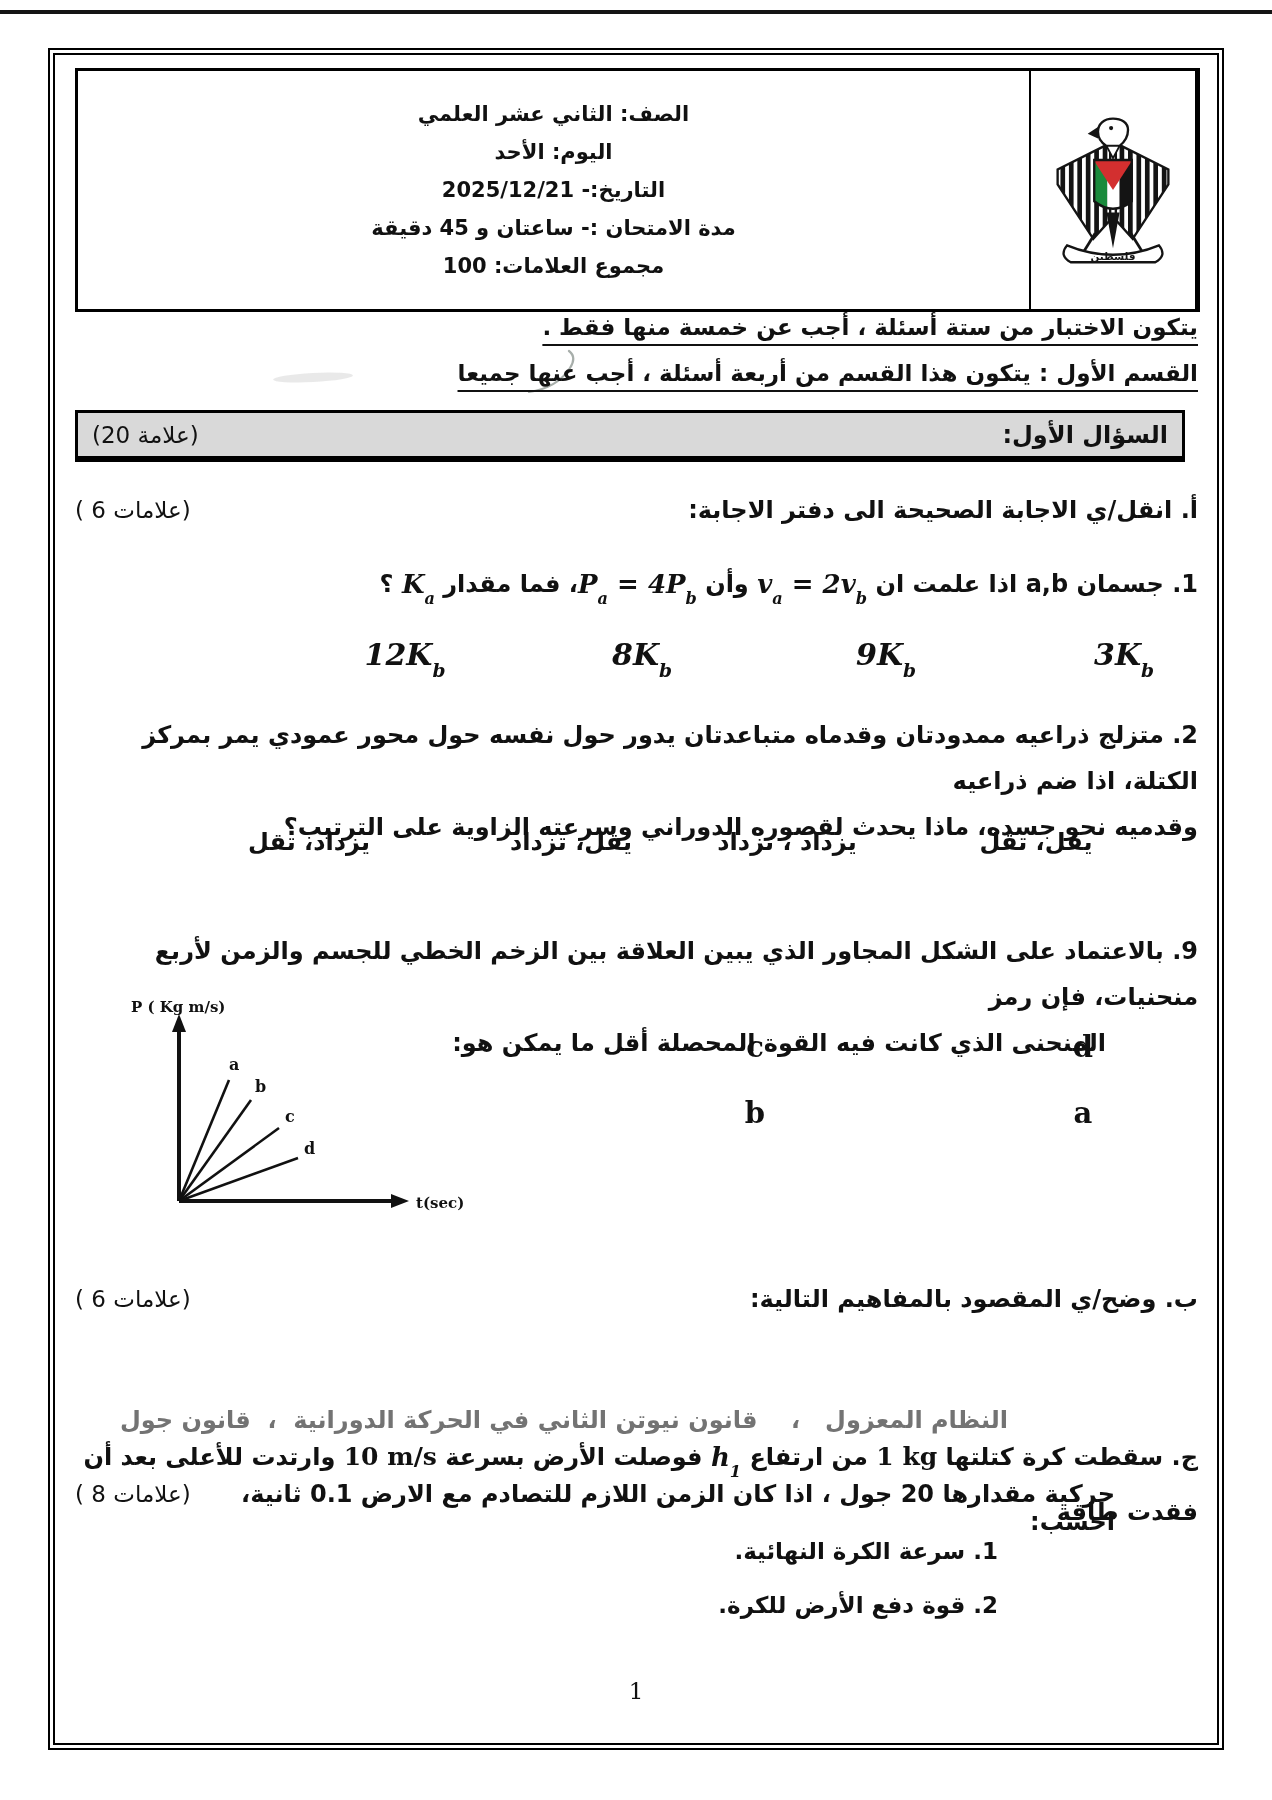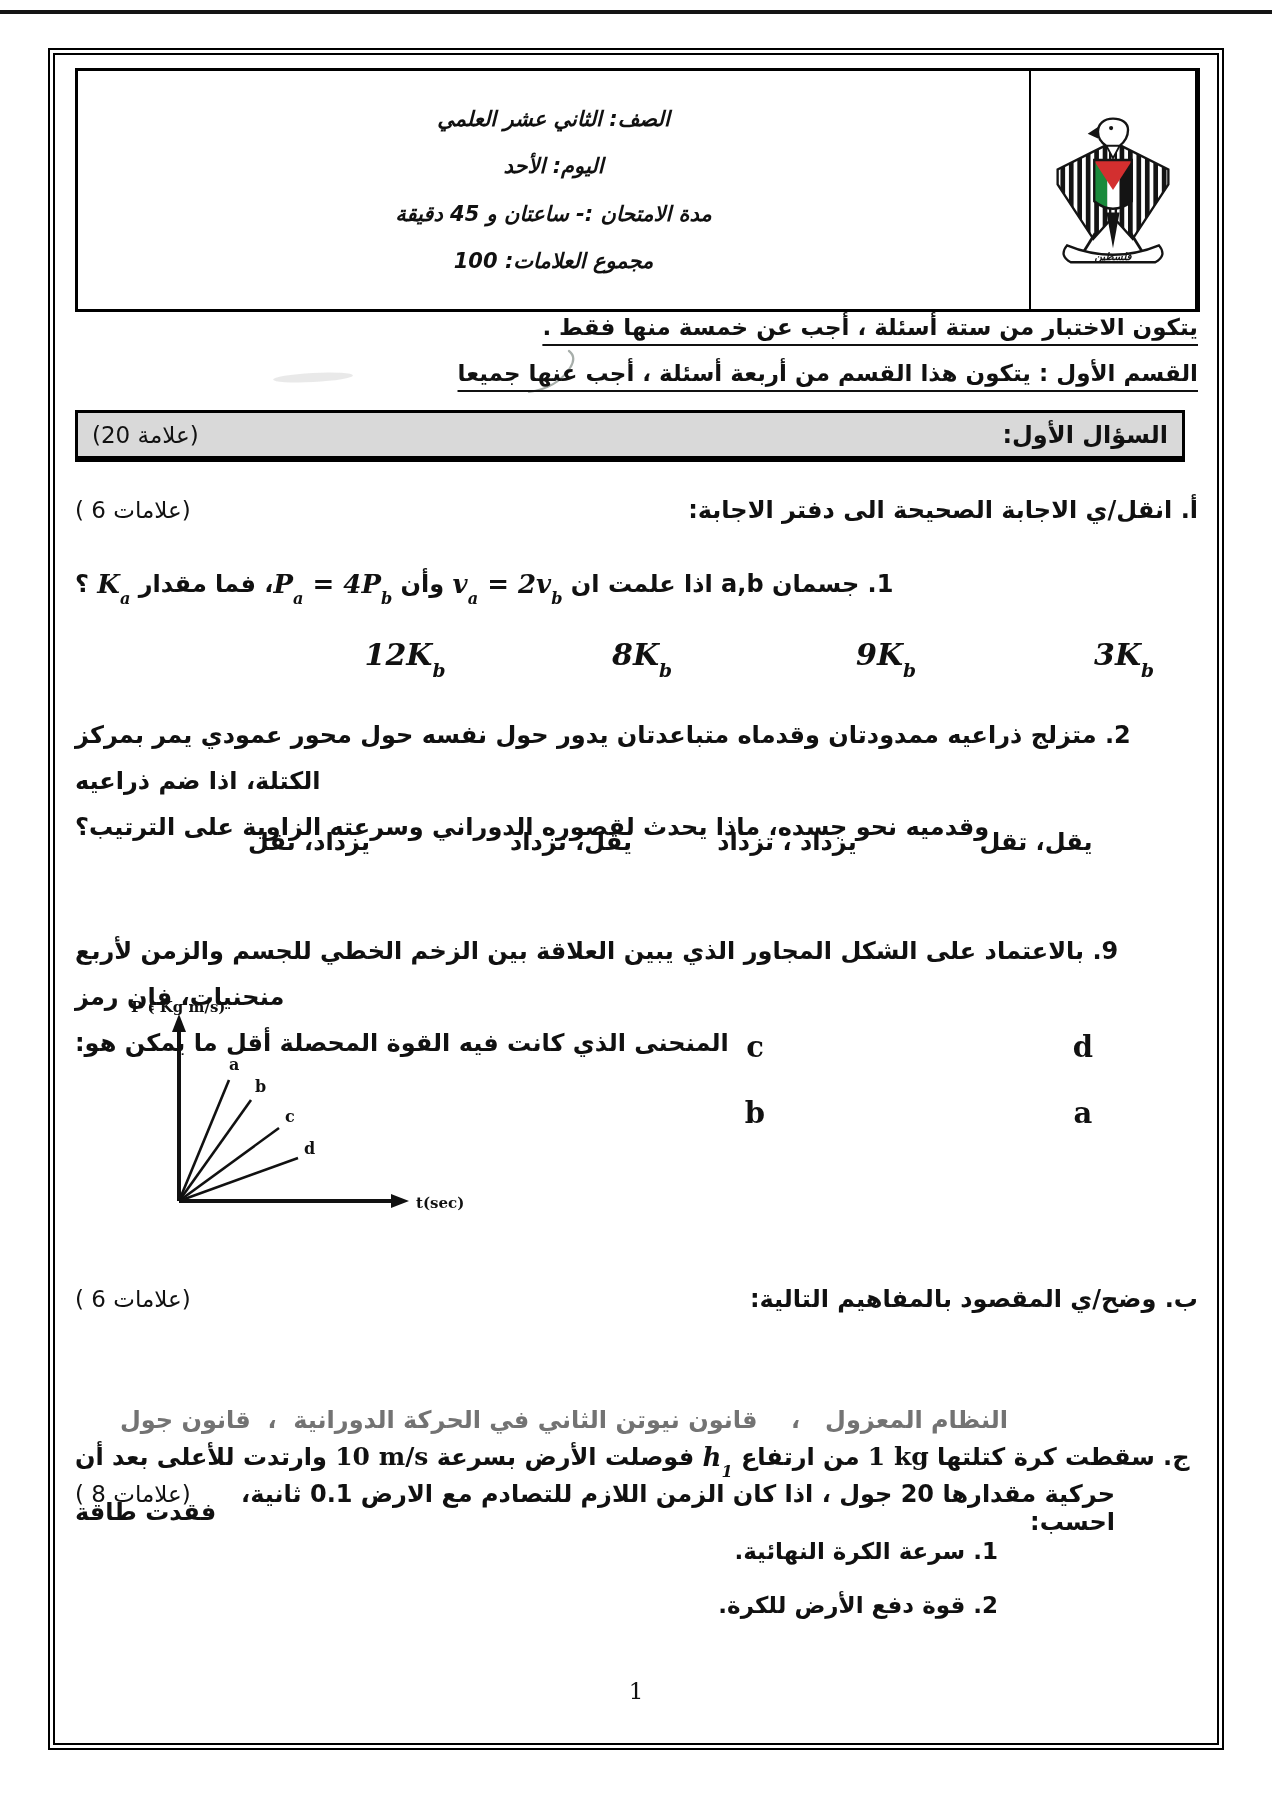--- a/index.html
+++ b/index.html
@@ -7,35 +7,35 @@
   .canvas{position:relative;width:1272px;height:1800px;background:#fff;direction:rtl;}
   .scanline{position:absolute;top:10px;left:0;width:1272px;height:4px;background:#151515;}
   .sheet{position:absolute;left:48px;top:48px;width:1176px;height:1702px;}
   .sheet-border{position:absolute;inset:0;border:7px double #000;box-sizing:border-box;pointer-events:none;}
   .abs{position:absolute;}
   .row{position:absolute;left:27px;width:1123px;direction:rtl;}
   
   .htable{top:20px;left:27px;width:1125px;height:244px;border:3px solid #000;box-sizing:border-box;
     display:flex;direction:rtl;}
   .hcell{display:flex;flex-direction:column;justify-content:space-around;text-align:center;
-    font-weight:bold;font-size:21px;color:#111;padding:24px 6px;box-sizing:border-box;font-style:italic;}
+    font-weight:bold;font-size:21px;color:#111;padding:24px 6px;box-sizing:border-box;}
   .cell-ministry{width:495px;}
   .cell-emblem{width:168px;border-right:2px solid #000;border-left:2px solid #000;
     display:flex;align-items:center;justify-content:center;}
   .cell-exam{flex:1;}
   
   .instr{font-weight:bold;font-size:23px;color:#111;text-align:right;
     text-decoration:underline;text-decoration-thickness:2px;text-underline-offset:9px;}
   
   .qbar{top:362px;left:27px;width:1110px;height:52px;background:#d9d9d9;border:3px solid #000;
     border-bottom-width:6px;box-sizing:border-box;display:flex;direction:rtl;align-items:center;
     justify-content:space-between;padding:0 14px;font-weight:bold;font-size:24px;color:#111;}
   .heading-row{display:flex;direction:rtl;justify-content:space-between;align-items:baseline;
     font-weight:bold;font-size:24px;color:#111;}
-  .par{font-weight:bold;font-size:24px;color:#111;text-align:left;line-height:46px;}
+  .par{font-weight:bold;font-size:24px;color:#111;text-align:right;line-height:46px;}
   .marks{font-weight:normal;font-size:23px;white-space:pre;}
   .math{font-family:"DejaVu Serif",serif;font-style:italic;font-weight:bold;font-size:26px;
     direction:ltr;unicode-bidi:isolate;display:inline-block;transform:translateY(1px);}
   .math sub,.m-opt sub{font-size:0.62em;position:relative;top:0.28em;font-style:italic;}
   .num{font-family:"DejaVu Serif",serif;font-weight:bold;font-size:25px;direction:ltr;
     unicode-bidi:isolate;display:inline-block;}
   .m-opt{position:absolute;transform:translateX(-50%);font-family:"DejaVu Serif",serif;
     font-style:italic;font-weight:bold;font-size:30px;color:#111;direction:ltr;}
   .a-opt{position:absolute;transform:translateX(-50%);font-weight:bold;font-size:24px;color:#111;white-space:pre;}
   .l-opt{position:absolute;transform:translateX(-50%);font-family:"DejaVu Serif",serif;
@@ -84,20 +84,21 @@
             <path d="M43,46 L87,46 L65,80 Z" fill="#d32f2f"></path>
           </g>
           <path d="M45,48 L85,48 L85,92 Q65,108 45,92 Z" fill="none" stroke="#141414" stroke-width="2.5"></path>
           <path d="M16,139 Q7,150 20,157 L110,157 Q123,150 114,139 Q90,149 65,149 Q40,149 16,139 Z" fill="#fff" stroke="#141414" stroke-width="2.5"></path>
           <text x="65" y="155" text-anchor="middle" font-size="11" font-weight="bold" font-family="DejaVu Sans, sans-serif" fill="#141414">فلسطين</text>
         </svg>
       </div>
       <div class="hcell cell-exam">
         <span>الصف:  الثاني عشر العلمي</span>
         <span>اليوم: الأحد</span>
+        <span>التاريخ:-  2025/12/21</span>
         <span>مدة الامتحان :- ساعتان و 45 دقيقة</span>
         <span>مجموع العلامات:   100</span>
       </div>
     </div>
 
     <svg class="abs scribble" style="left:477px;top:298px;" width="58" height="52" viewBox="0 0 58 52">
       <path d="M4,46 Q32,42 45,22 Q52,11 44,5" fill="none" stroke="#98a09c" stroke-width="2.2" stroke-linecap="round"></path>
     </svg>
     <div class="smudge"></div>
 

